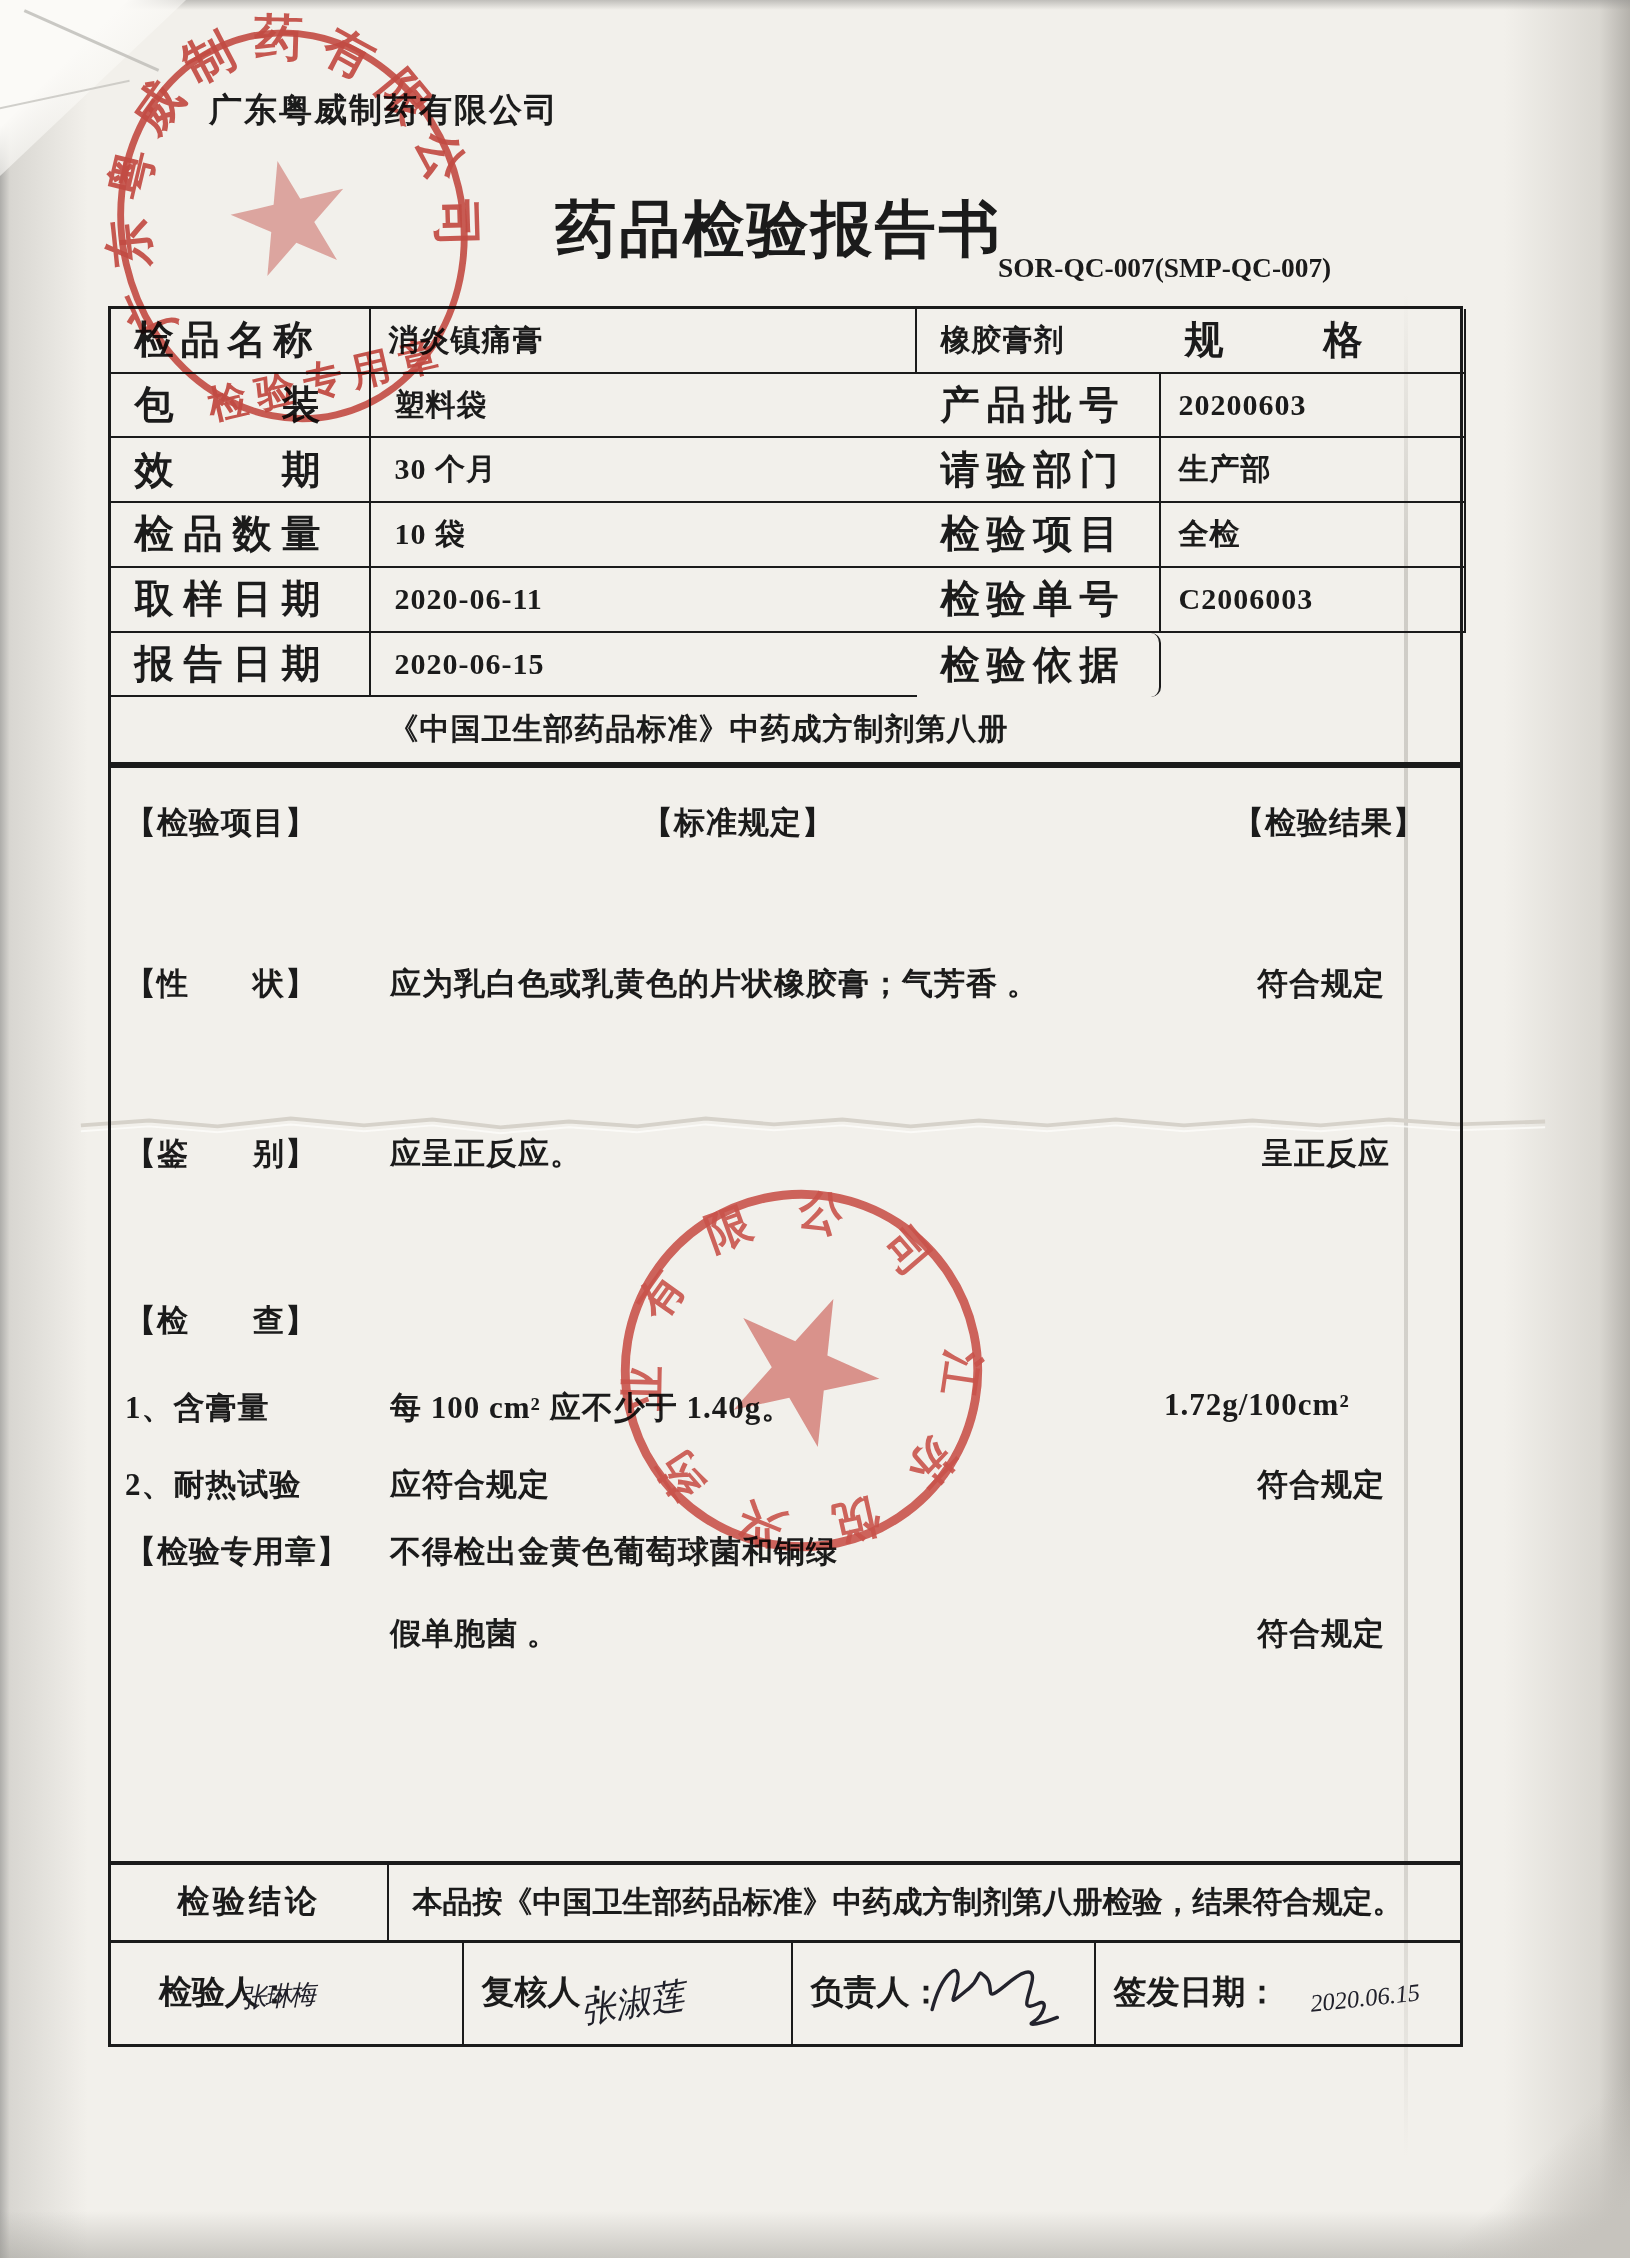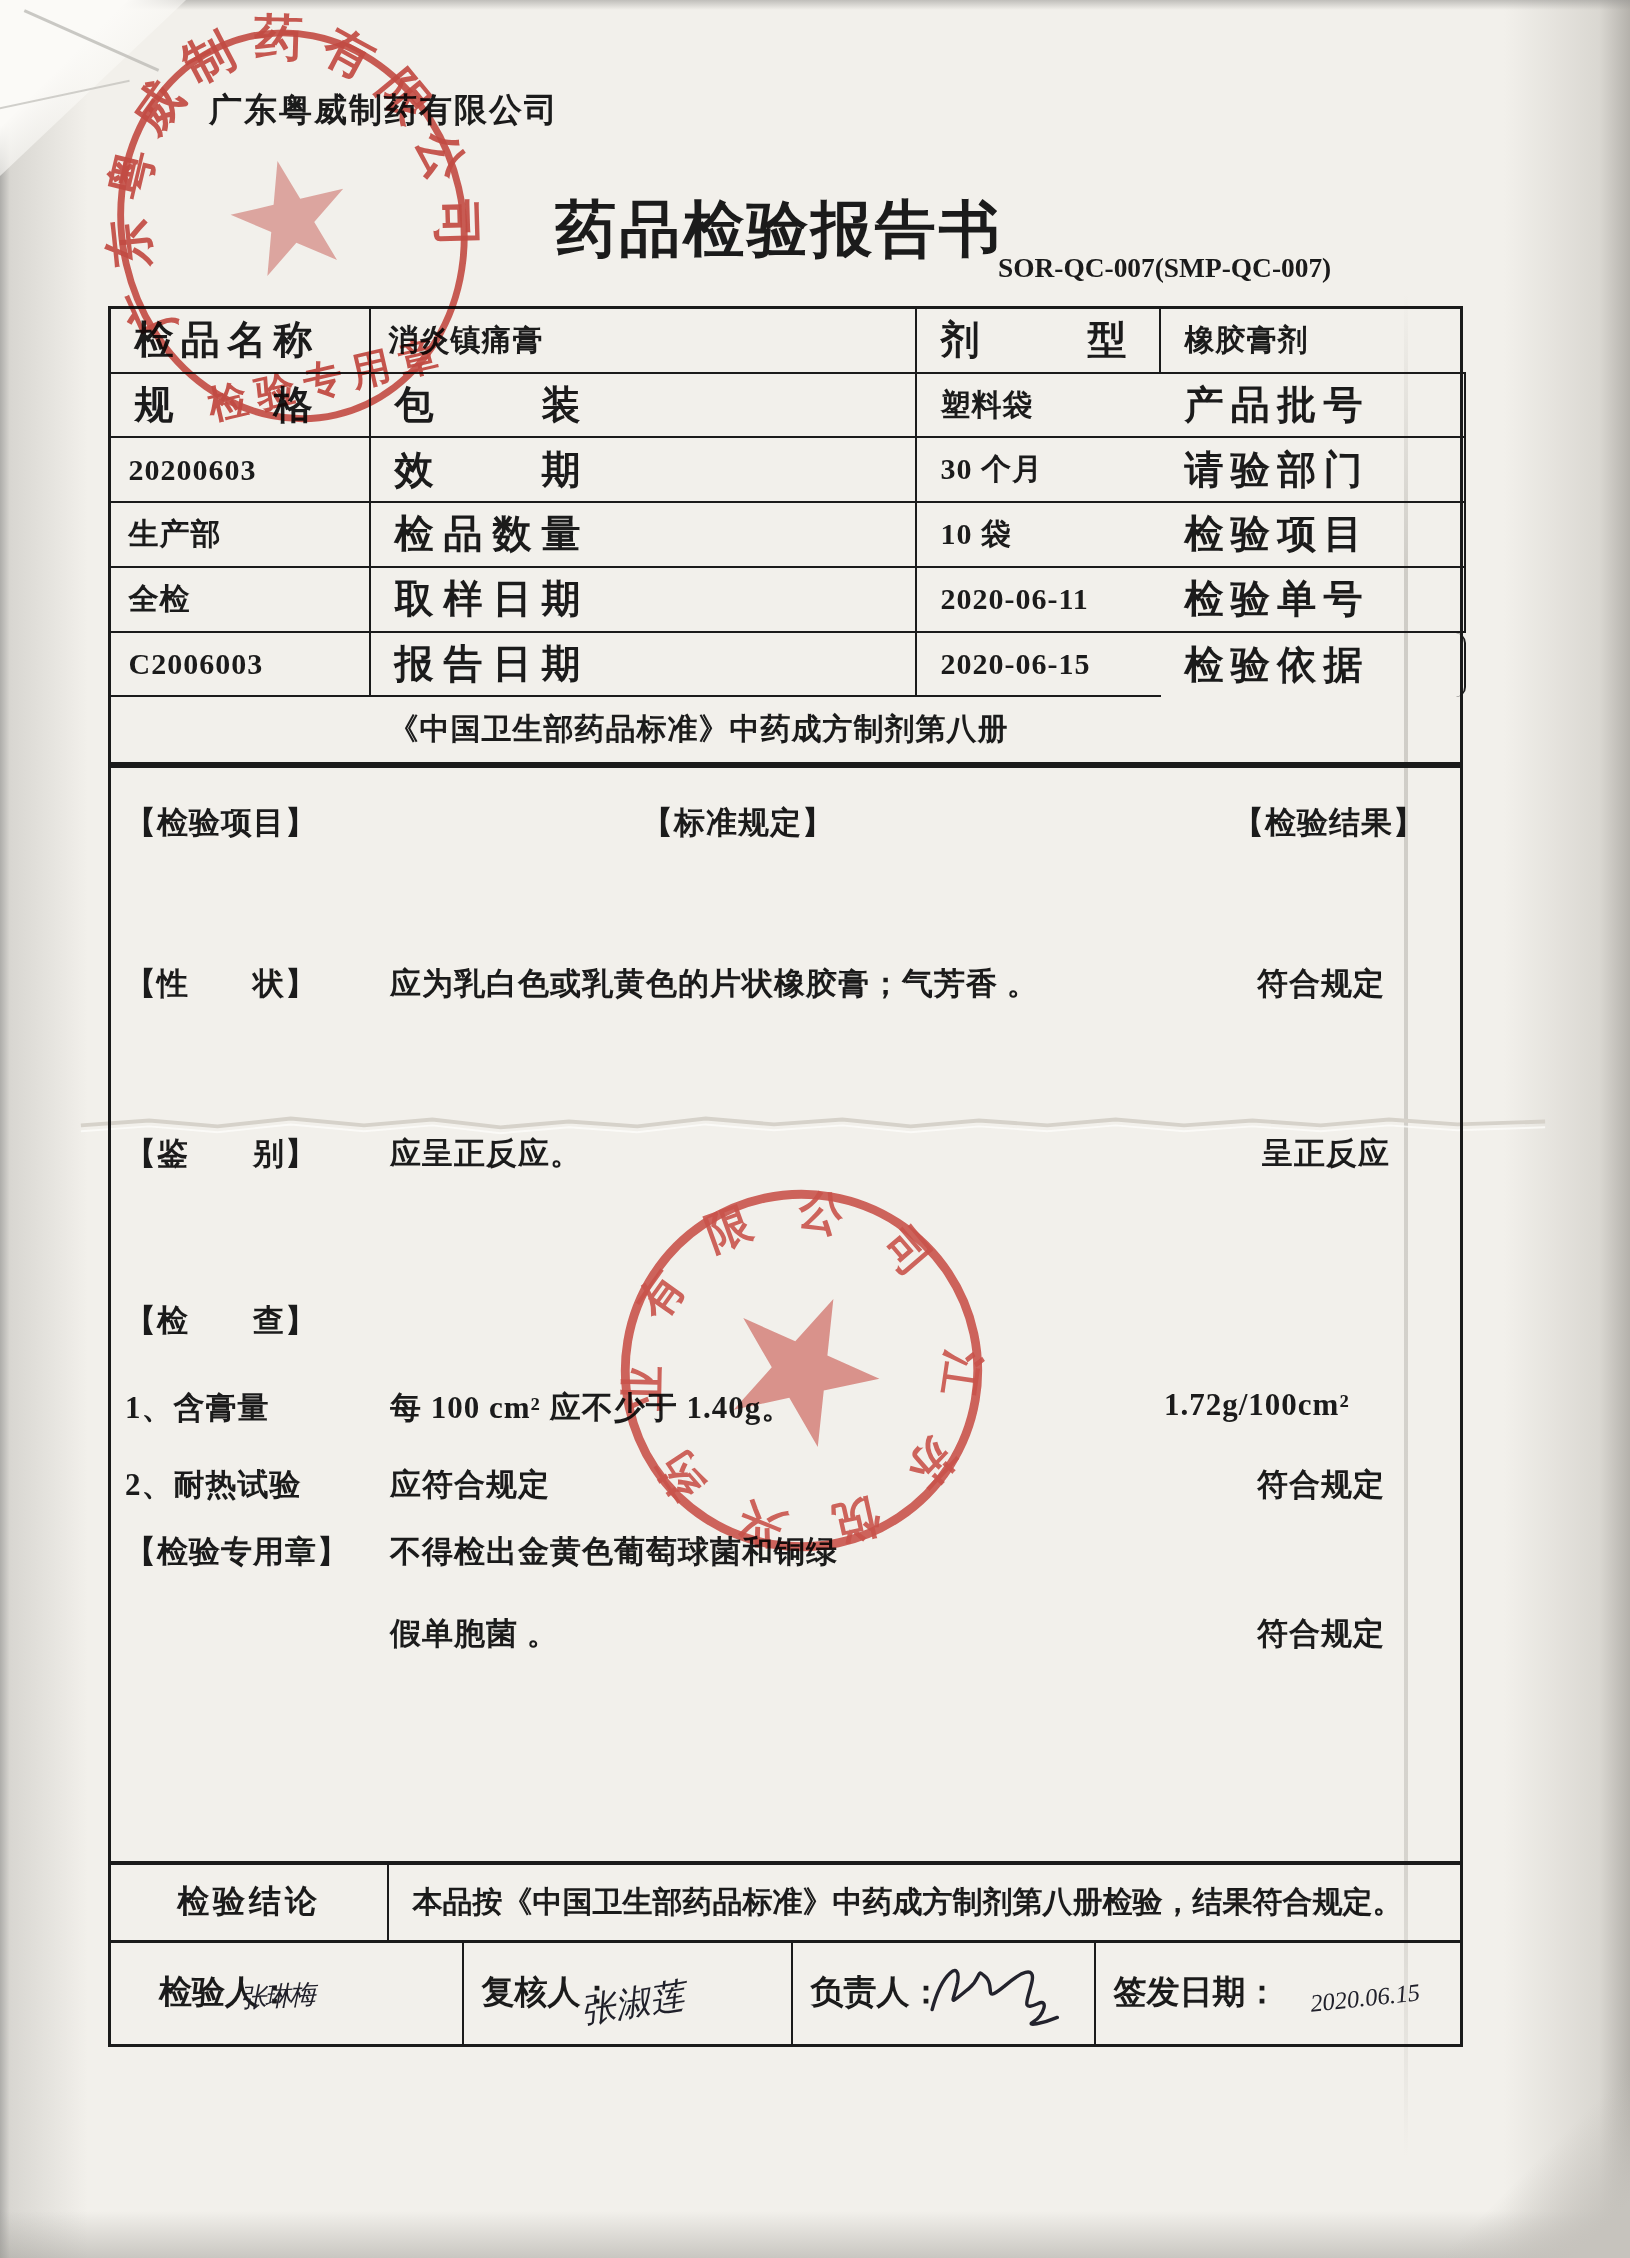--- a/index.html
+++ b/index.html
@@ -97,23 +97,20 @@
   <div class="report-title">药品检验报告书</div>
   <div class="doc-code">SOR-QC-007(SMP-QC-007)</div>
 
   <div class="info-table">
     <div class="cell lab">
         <span>检品名称</span>
       </div>
     <div class="cell val">
         <span>消炎镇痛膏</span>
       </div>
-    <div class="cell lab rlab">
-        <span>剂型</span>
-      </div>
     <div class="cell val rval last-col">
         <span>橡胶膏剂</span>
       </div>
 
     <div class="cell lab">
         <span>规格</span>
       </div>
     <div class="cell lab rlab">
         <span>包装</span>
       </div>

